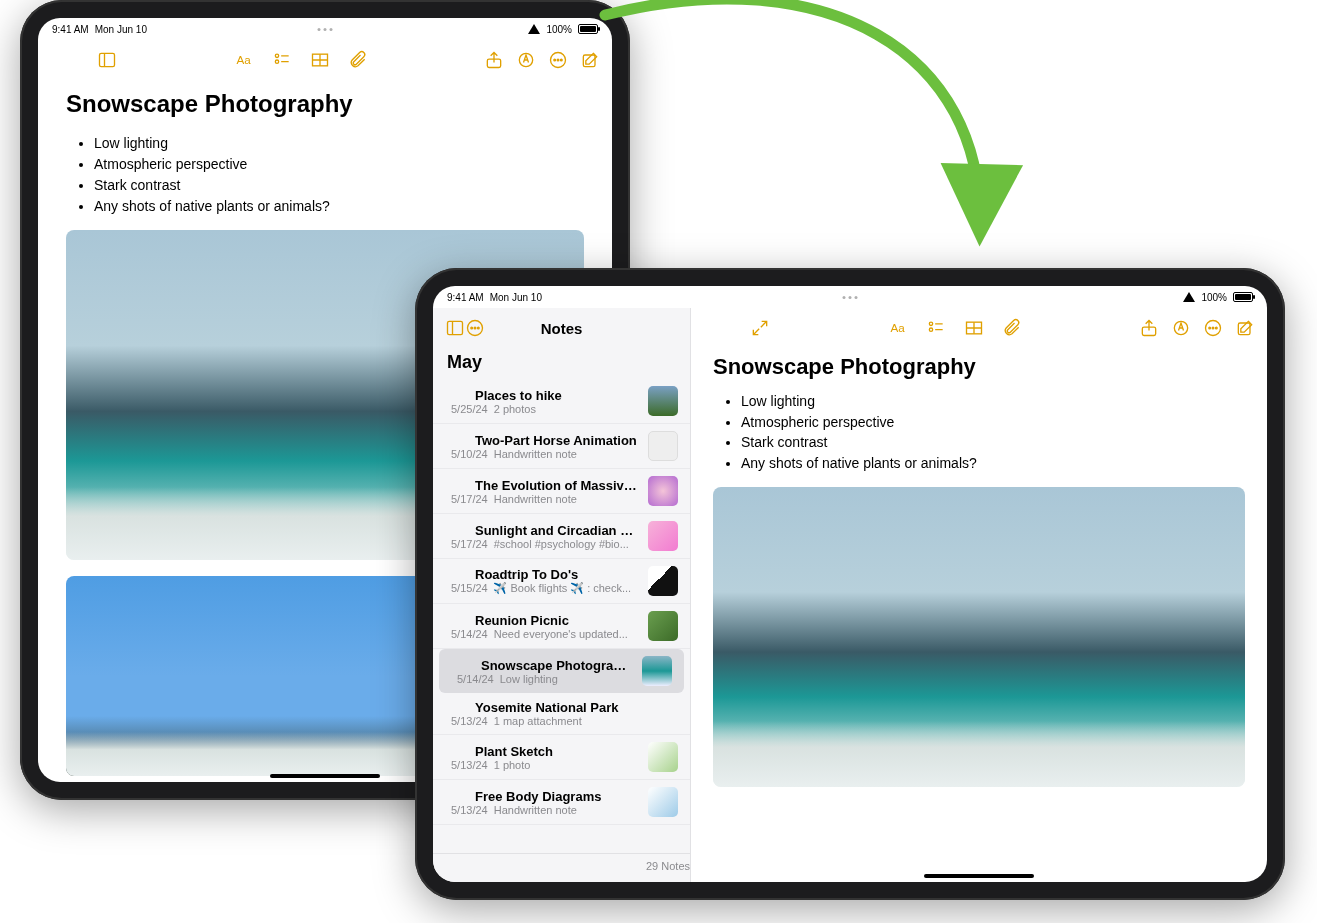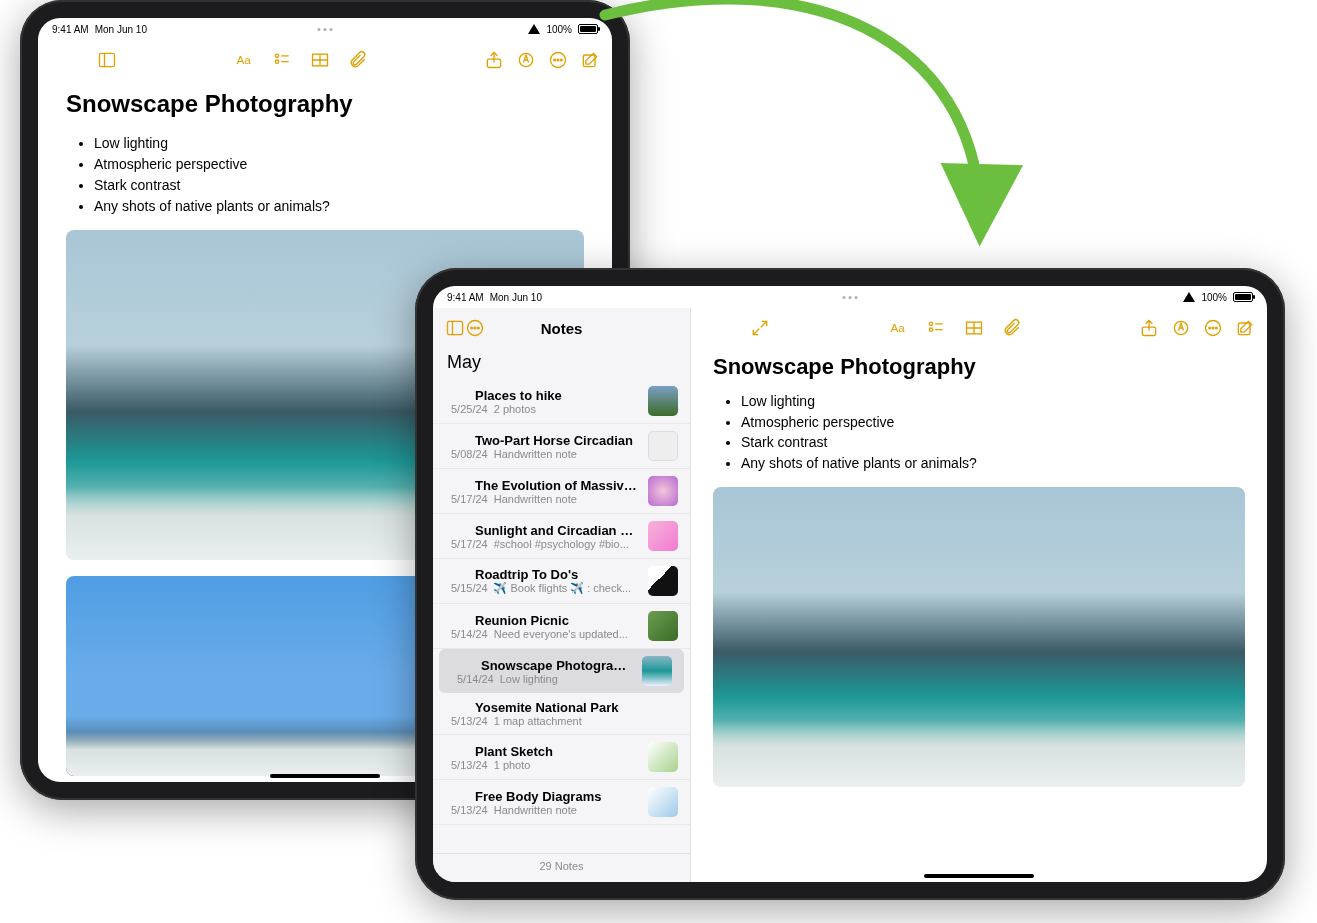--- a/index.html
+++ b/index.html
@@ -115,21 +115,21 @@
   .split { display:flex; flex:1; overflow:hidden; }
   .sidebar { width:258px; background:#f5f5f7; display:flex;
              flex-direction:column; border-right:1px solid #e1e1e4; }
   .side-head { height:40px; display:flex; align-items:center;
                justify-content:flex-start; padding:0 12px; color:#e0a000; }
   .side-head .title{ color:#000; font-weight:600; font-size:15px;
                      position:absolute; left:50%; transform:translateX(-50%);}
   .side-head .tb-ic svg{ stroke:#e0a000; }
   .side-head { position:relative; }
 
-  .section-h{ font-size:18px; font-weight:400; padding:4px 14px 6px; }
+  .section-h{ font-size:18px; font-weight:700; padding:4px 14px 6px; }
   .list{ flex:1; overflow:hidden; }
   .row{ padding:7px 12px 7px 18px; display:flex; gap:8px; align-items:center;
         border-bottom:1px solid #e9e9ec; cursor:pointer; }
   .row.sel{ background:#dcdce0; border-radius:6px; margin:0 6px; border-bottom:none; }
   .row .txt{ flex:1; min-width:0; }
   .row .t1{ font-size:13px; font-weight:600; color:#000;
             white-space:nowrap; overflow:hidden; text-overflow:ellipsis;margin-left:24px; }
   .row .t2{ font-size:11px; color:#8a8a8e;
             white-space:nowrap; overflow:hidden; text-overflow:ellipsis; }
   .row .t2 .dt{ color:#8a8a8e; margin-right:6px; }
@@ -138,21 +138,21 @@
   .thumb.photo-t{ background:linear-gradient(180deg,#8ab5c6,#1c9896,#eef);}
   .thumb.roadtrip{ background:linear-gradient(135deg,#fff 40%,#111 40%);}
   .thumb.reunion{ background:linear-gradient(135deg,#6a9e4f,#3c6b28);}
   .thumb.star{ background:radial-gradient(circle,#f4c4d8,#b46bd1);}
   .thumb.sun{ background:linear-gradient(135deg,#f7b2d9,#f27bd1);}
   .thumb.sketch{ background:linear-gradient(135deg,#fff,#a7d28c);}
   .thumb.diag{ background:linear-gradient(135deg,#fff,#9ecbe8);}
   .thumb.hike{ background:linear-gradient(180deg,#7aa0c4,#3c6b28);}
   .thumb.empty{ background:#eee; border:1px solid #ddd; }
 
-  .side-foot{ text-align:center; font-size:11px; color:#8a8a8e;
+  .side-foot{ text-align:right; font-size:11px; color:#8a8a8e;
               padding:6px 0 10px; border-top:1px solid #e1e1e4;}
 
   .main { flex:1; display:flex; flex-direction:column; }
   .main .toolbar{ height:40px; }
   .main .note-area{ padding:4px 22px 0 22px; }
 
   
   .arrow{ position:absolute; left:425px; top:-20px; width:600px; height:300px;
           pointer-events:none; }
   .arrow svg{ width:100%; height:100%; }
@@ -308,22 +308,22 @@
         <div class="list" id="nlist">
             <div class="row">
               <div class="txt">
                 <div class="t1">Places to hike</div>
                 <div class="t2"><span class="dt">5/25/24</span>2 photos</div>
               </div>
               <div class="thumb hike"></div>
             </div>
             <div class="row">
               <div class="txt">
-                <div class="t1">Two-Part Horse Circadian</div>
-                <div class="t2"><span class="dt">5/08/24</span>Handwritten note</div>
+                <div class="t1">Two-Part Horse Animation</div>
+                <div class="t2"><span class="dt">5/10/24</span>Handwritten note</div>
               </div>
               <div class="thumb empty"></div>
             </div>
             <div class="row">
               <div class="txt">
                 <div class="t1">The Evolution of Massive Star...</div>
                 <div class="t2"><span class="dt">5/17/24</span>Handwritten note</div>
               </div>
               <div class="thumb star"></div>
             </div>

